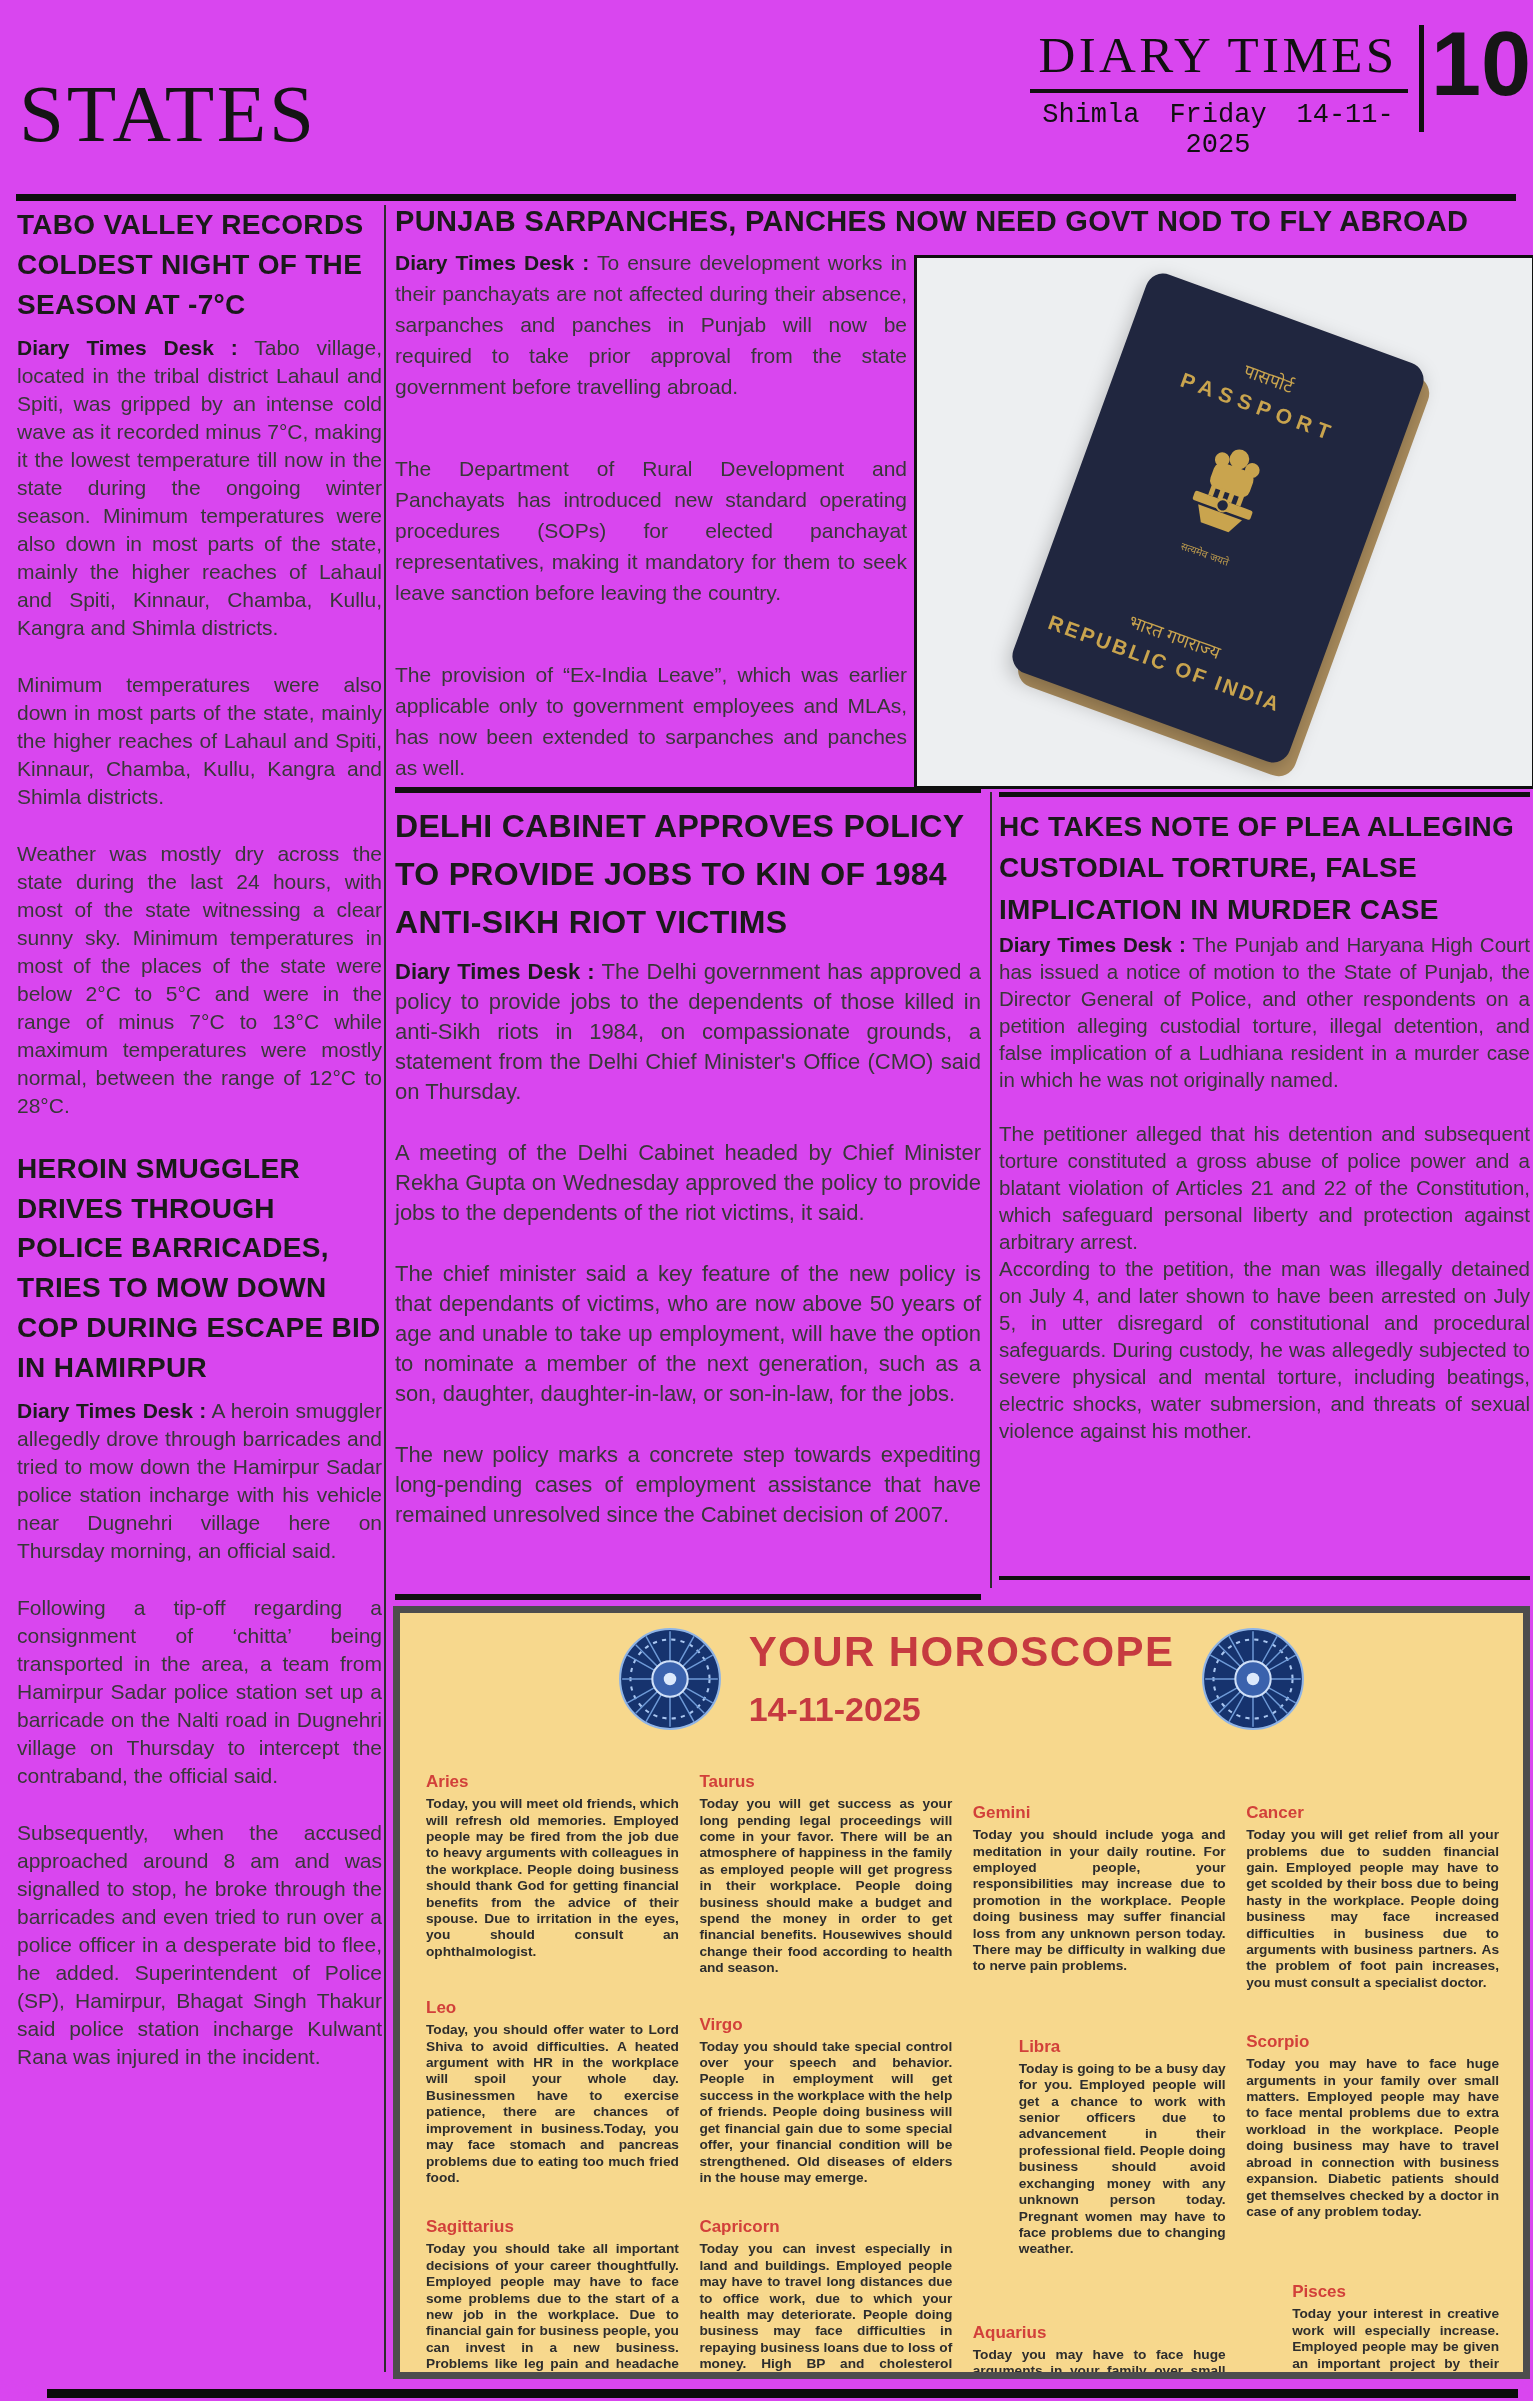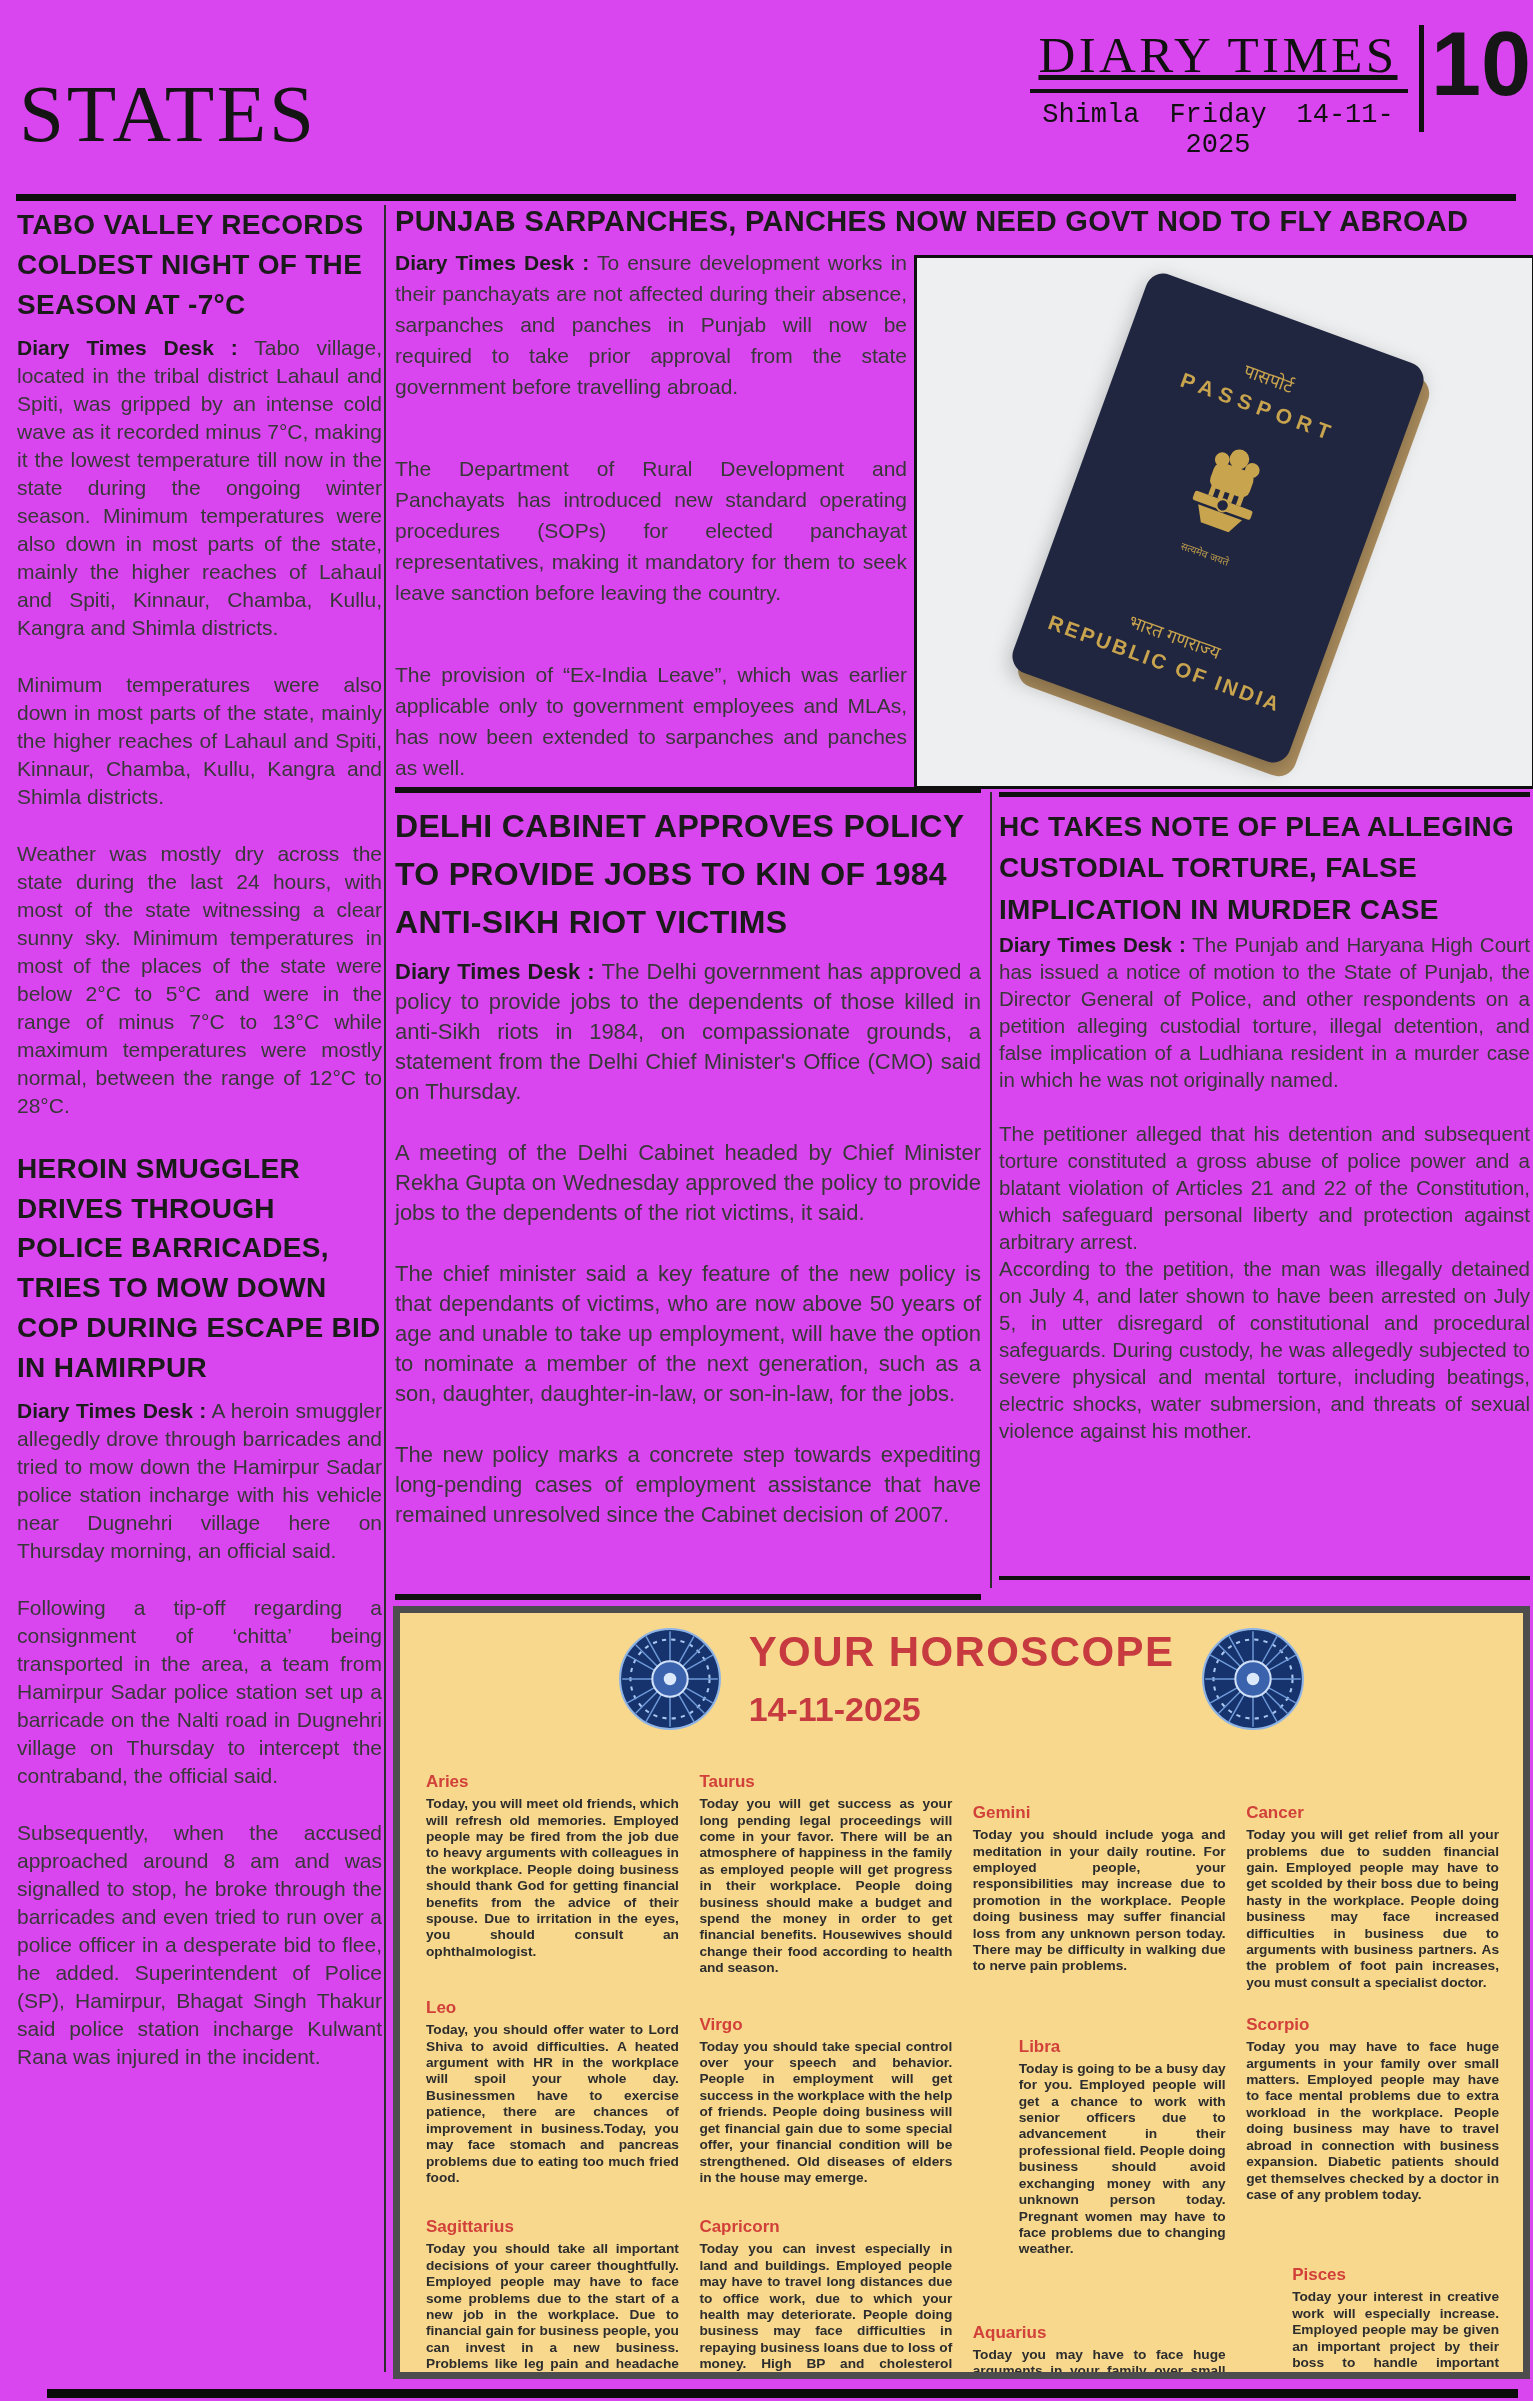--- a/index.html
+++ b/index.html
@@ -3,21 +3,21 @@
 <meta charset="utf-8">
 <style>
   html,body{margin:0;padding:0;background:#9a9a9a;}
   .page{position:relative;width:1533px;height:2401px;margin:0 auto;background:#d946ef;
         font-family:"Liberation Sans",sans-serif;overflow:hidden;color:#383838;}
 
   
   .states{position:absolute;left:19px;top:74px;font-family:"Liberation Serif",serif;
           font-size:81px;line-height:1;letter-spacing:2.7px;color:#141414;font-weight:400;}
   .paper-name{position:absolute;left:1023px;top:26px;width:390px;text-align:center;
-          font-family:"Liberation Serif",serif;font-size:51px;letter-spacing:3.4px;color:#101010;text-decoration:underline;}
+          font-family:"Liberation Serif",serif;font-size:51px;letter-spacing:3.4px;color:#101010;}
   .paper-rule{position:absolute;left:1030px;top:89px;width:378px;height:4.1px;background:#101010;}
   .place-date{position:absolute;left:1023px;top:100px;width:390px;text-align:center;
           font-family:Liberation Mono, monospace;font-size:27px;word-spacing:13.7px;color:#101010;}
   .mast-vbar{position:absolute;left:1419px;top:24.6px;width:4.8px;height:107px;background:#101010;}
   .page-no{position:absolute;left:1431px;top:19px;font-size:90px;font-weight:700;color:#161616;line-height:1;}
   .top-rule{position:absolute;left:16.4px;top:194px;width:1500px;height:6.8px;background:#0e0e0e;}
 
   
   .headline{font-weight:700;color:#1a1a1a;text-align:left;letter-spacing:0.3px;}
   .just{text-align:justify;}
@@ -76,21 +76,21 @@
         border:7.5px solid #4d4d4d;background:#f7d88d;box-sizing:border-box;overflow:hidden;}
   .horo-head{position:absolute;left:0;top:13.7px;width:100%;display:flex;align-items:center;justify-content:center;gap:27px;}
   .horo-titleblock{}
   .horo-title{font-size:42px;font-weight:700;letter-spacing:1.4px;color:#c63a40;}
   .horo-date{margin-top:13.7px;font-size:34px;font-weight:700;color:#c63a40;}
   .wheel{width:104px;height:104px;}
   .horo-grid{position:absolute;left:26px;top:159px;width:1073px;display:grid;
              grid-template-columns:repeat(4,1fr);column-gap:20.5px;}
   .entry .sign{font-size:17px;font-weight:700;color:#d2403a;margin-bottom:4.1px;}
   .entry .sign-text{font-size:13.7px;line-height:16.4px;font-weight:700;color:#2d2d2d;text-align:justify;}
-  .mt0{margin-top:0;} .mt45{margin-top:31px;} .mt55{margin-top:38px;} .mt60{margin-top:24px;}
+  .mt0{margin-top:0;} .mt45{margin-top:31px;} .mt55{margin-top:38px;} .mt60{margin-top:41px;}
   .mt90{margin-top:62px;margin-left:46px;} .mt95{margin-top:65px;}
 </style>
 </head>
 <body>
 
 <div class="page">
 
   <div class="states">STATES</div>
   <div class="paper-name">DIARY TIMES</div>
   <div class="paper-rule"></div>

